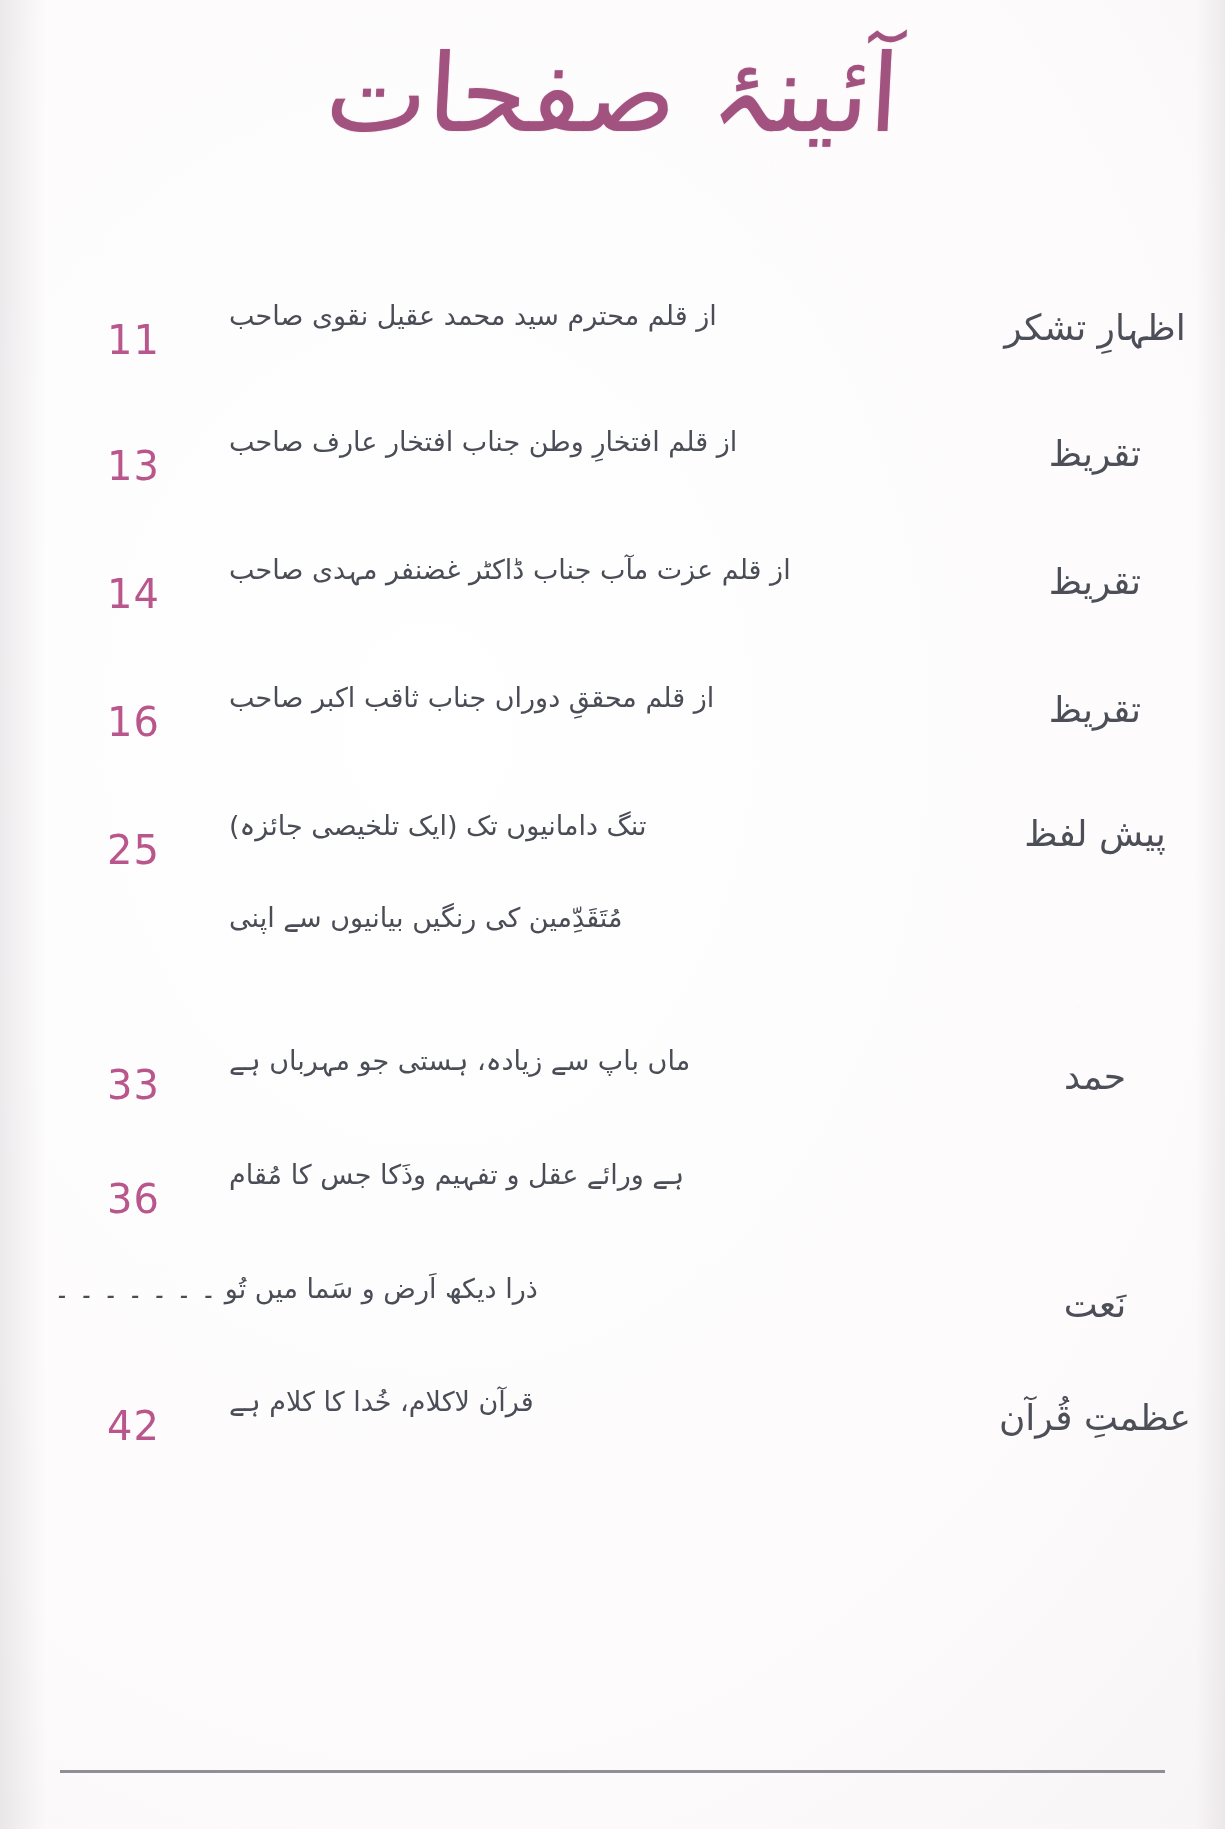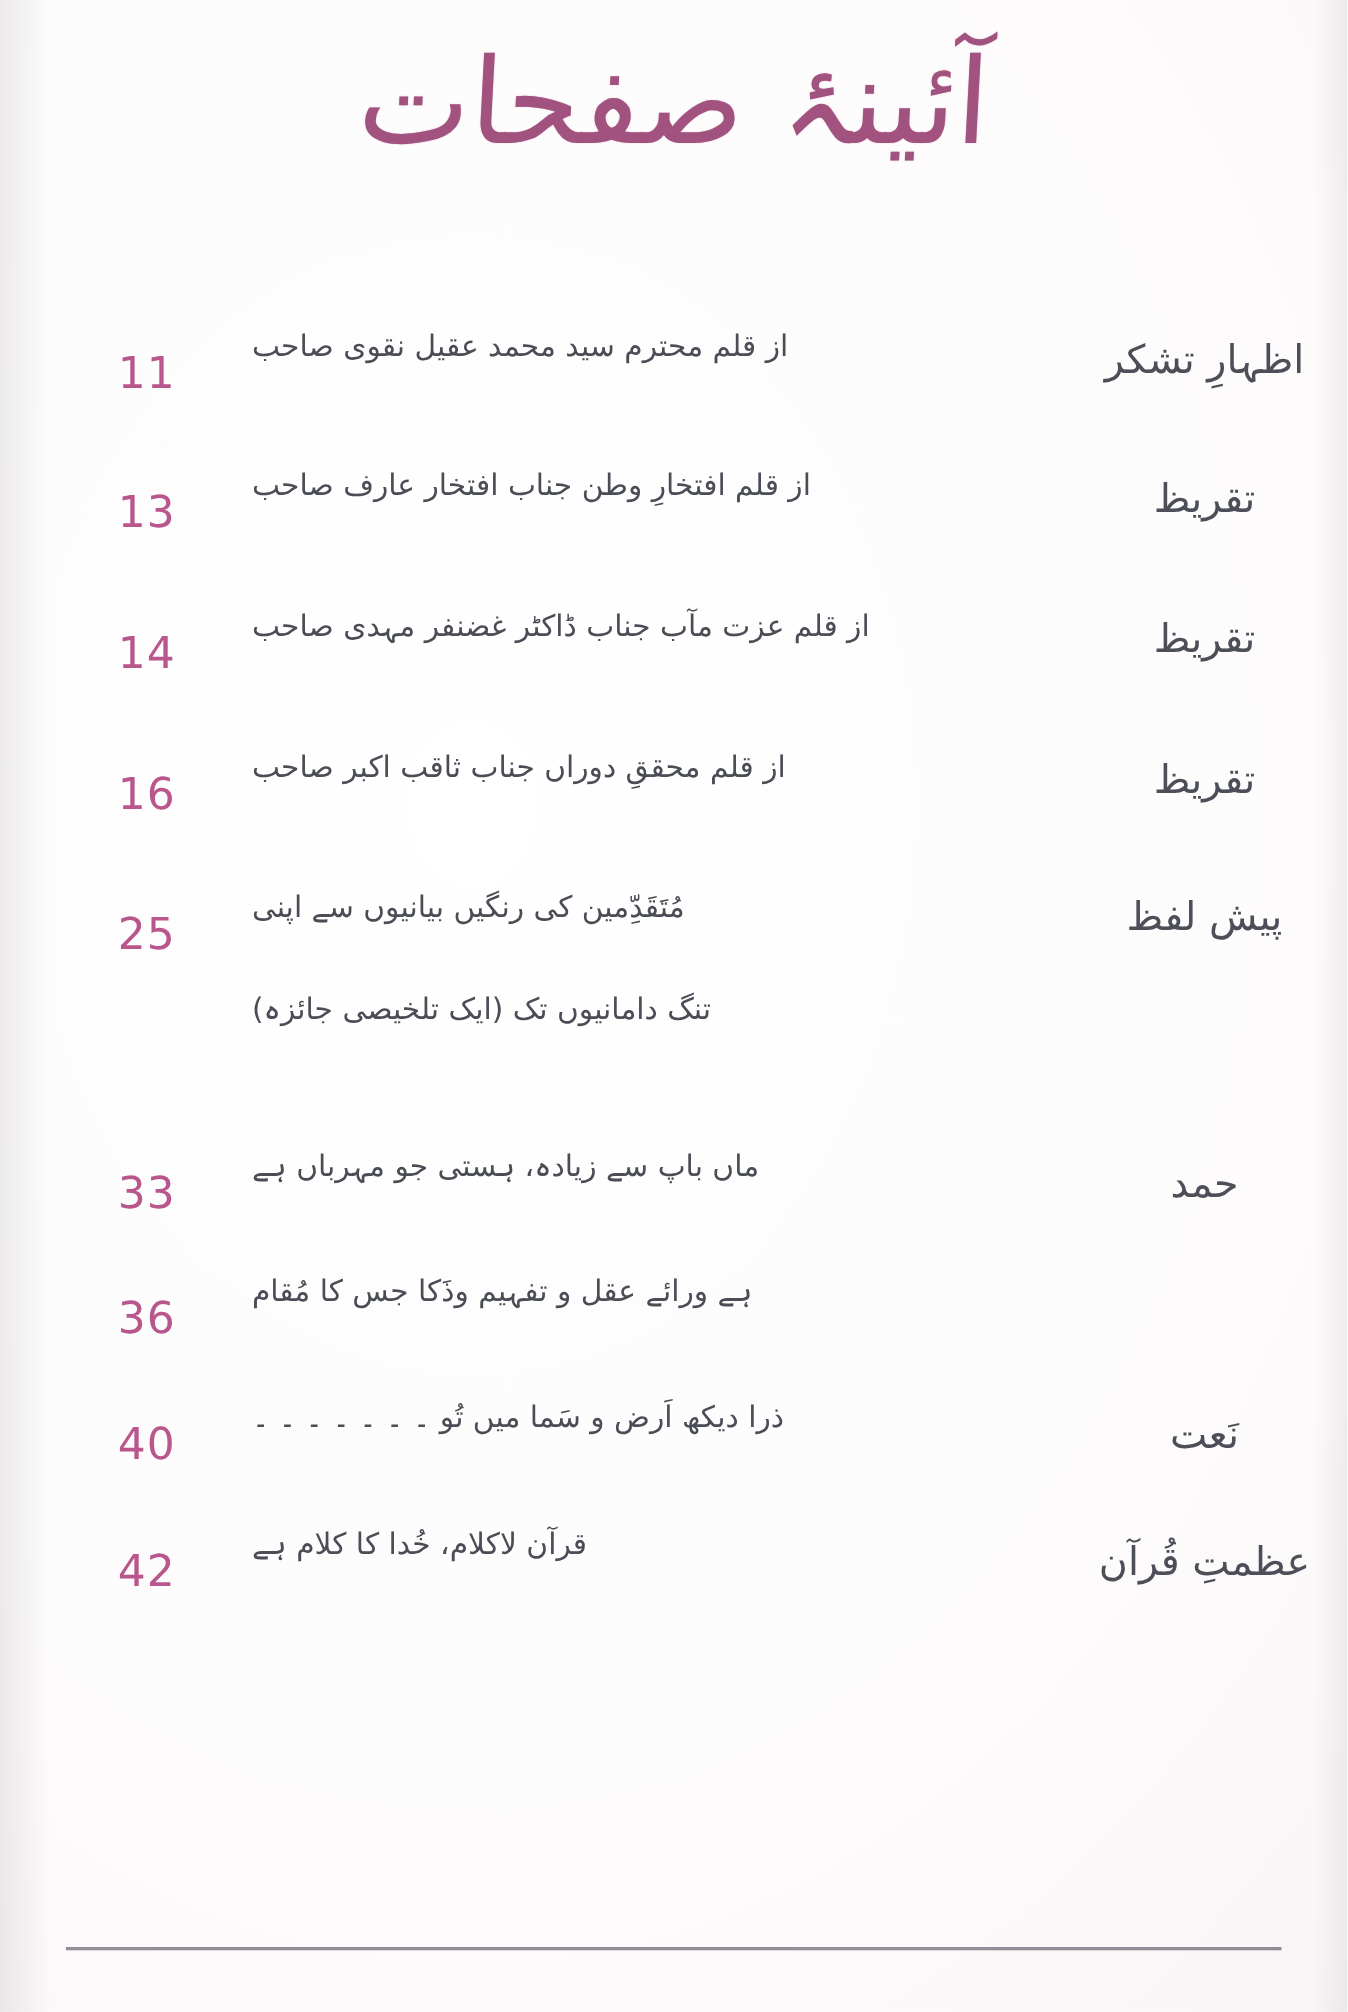--- a/index.html
+++ b/index.html
@@ -200,22 +200,22 @@
       <div class="col-section">تقریظ</div>
       <div class="col-desc">
         <span class="line">از قلم   محققِ دوراں جناب ثاقب اکبر صاحب</span>
       </div>
       <div class="col-page">16</div>
     </div>
 
     <div class="toc-row r5">
       <div class="col-section">پیش لفظ</div>
       <div class="col-desc">
+        <span class="line">تنگ دامانیوں تک (ایک تلخیصی جائزہ)</span>
         <span class="line">مُتَقَدِّمین کی رنگیں بیانیوں سے اپنی</span>
-        <span class="line">تنگ دامانیوں تک (ایک تلخیصی جائزہ)</span>
       </div>
       <div class="col-page">25</div>
     </div>
 
     <div class="toc-row r6">
       <div class="col-section">حمد</div>
       <div class="col-desc">
         <span class="line">ماں باپ سے زیادہ، ہستی جو مہرباں ہے</span>
       </div>
       <div class="col-page">33</div>
@@ -226,21 +226,20 @@
         <span class="line">ہے ورائے عقل و تفہیم وذَکا جس کا مُقام</span>
       </div>
       <div class="col-page">36</div>
     </div>
 
     <div class="toc-row r8">
       <div class="col-section">نَعت</div>
       <div class="col-desc">
         <span class="line">ذرا دیکھ اَرض و سَما میں تُو ۔ ۔ ۔ ۔ ۔ ۔ ۔</span>
       </div>
-      <div class="col-page">40</div>
     </div>
 
     <div class="toc-row r9">
       <div class="col-section">عظمتِ قُرآن</div>
       <div class="col-desc">
         <span class="line">قرآن لاکلام، خُدا کا کلام ہے</span>
       </div>
       <div class="col-page">42</div>
     </div>
 

